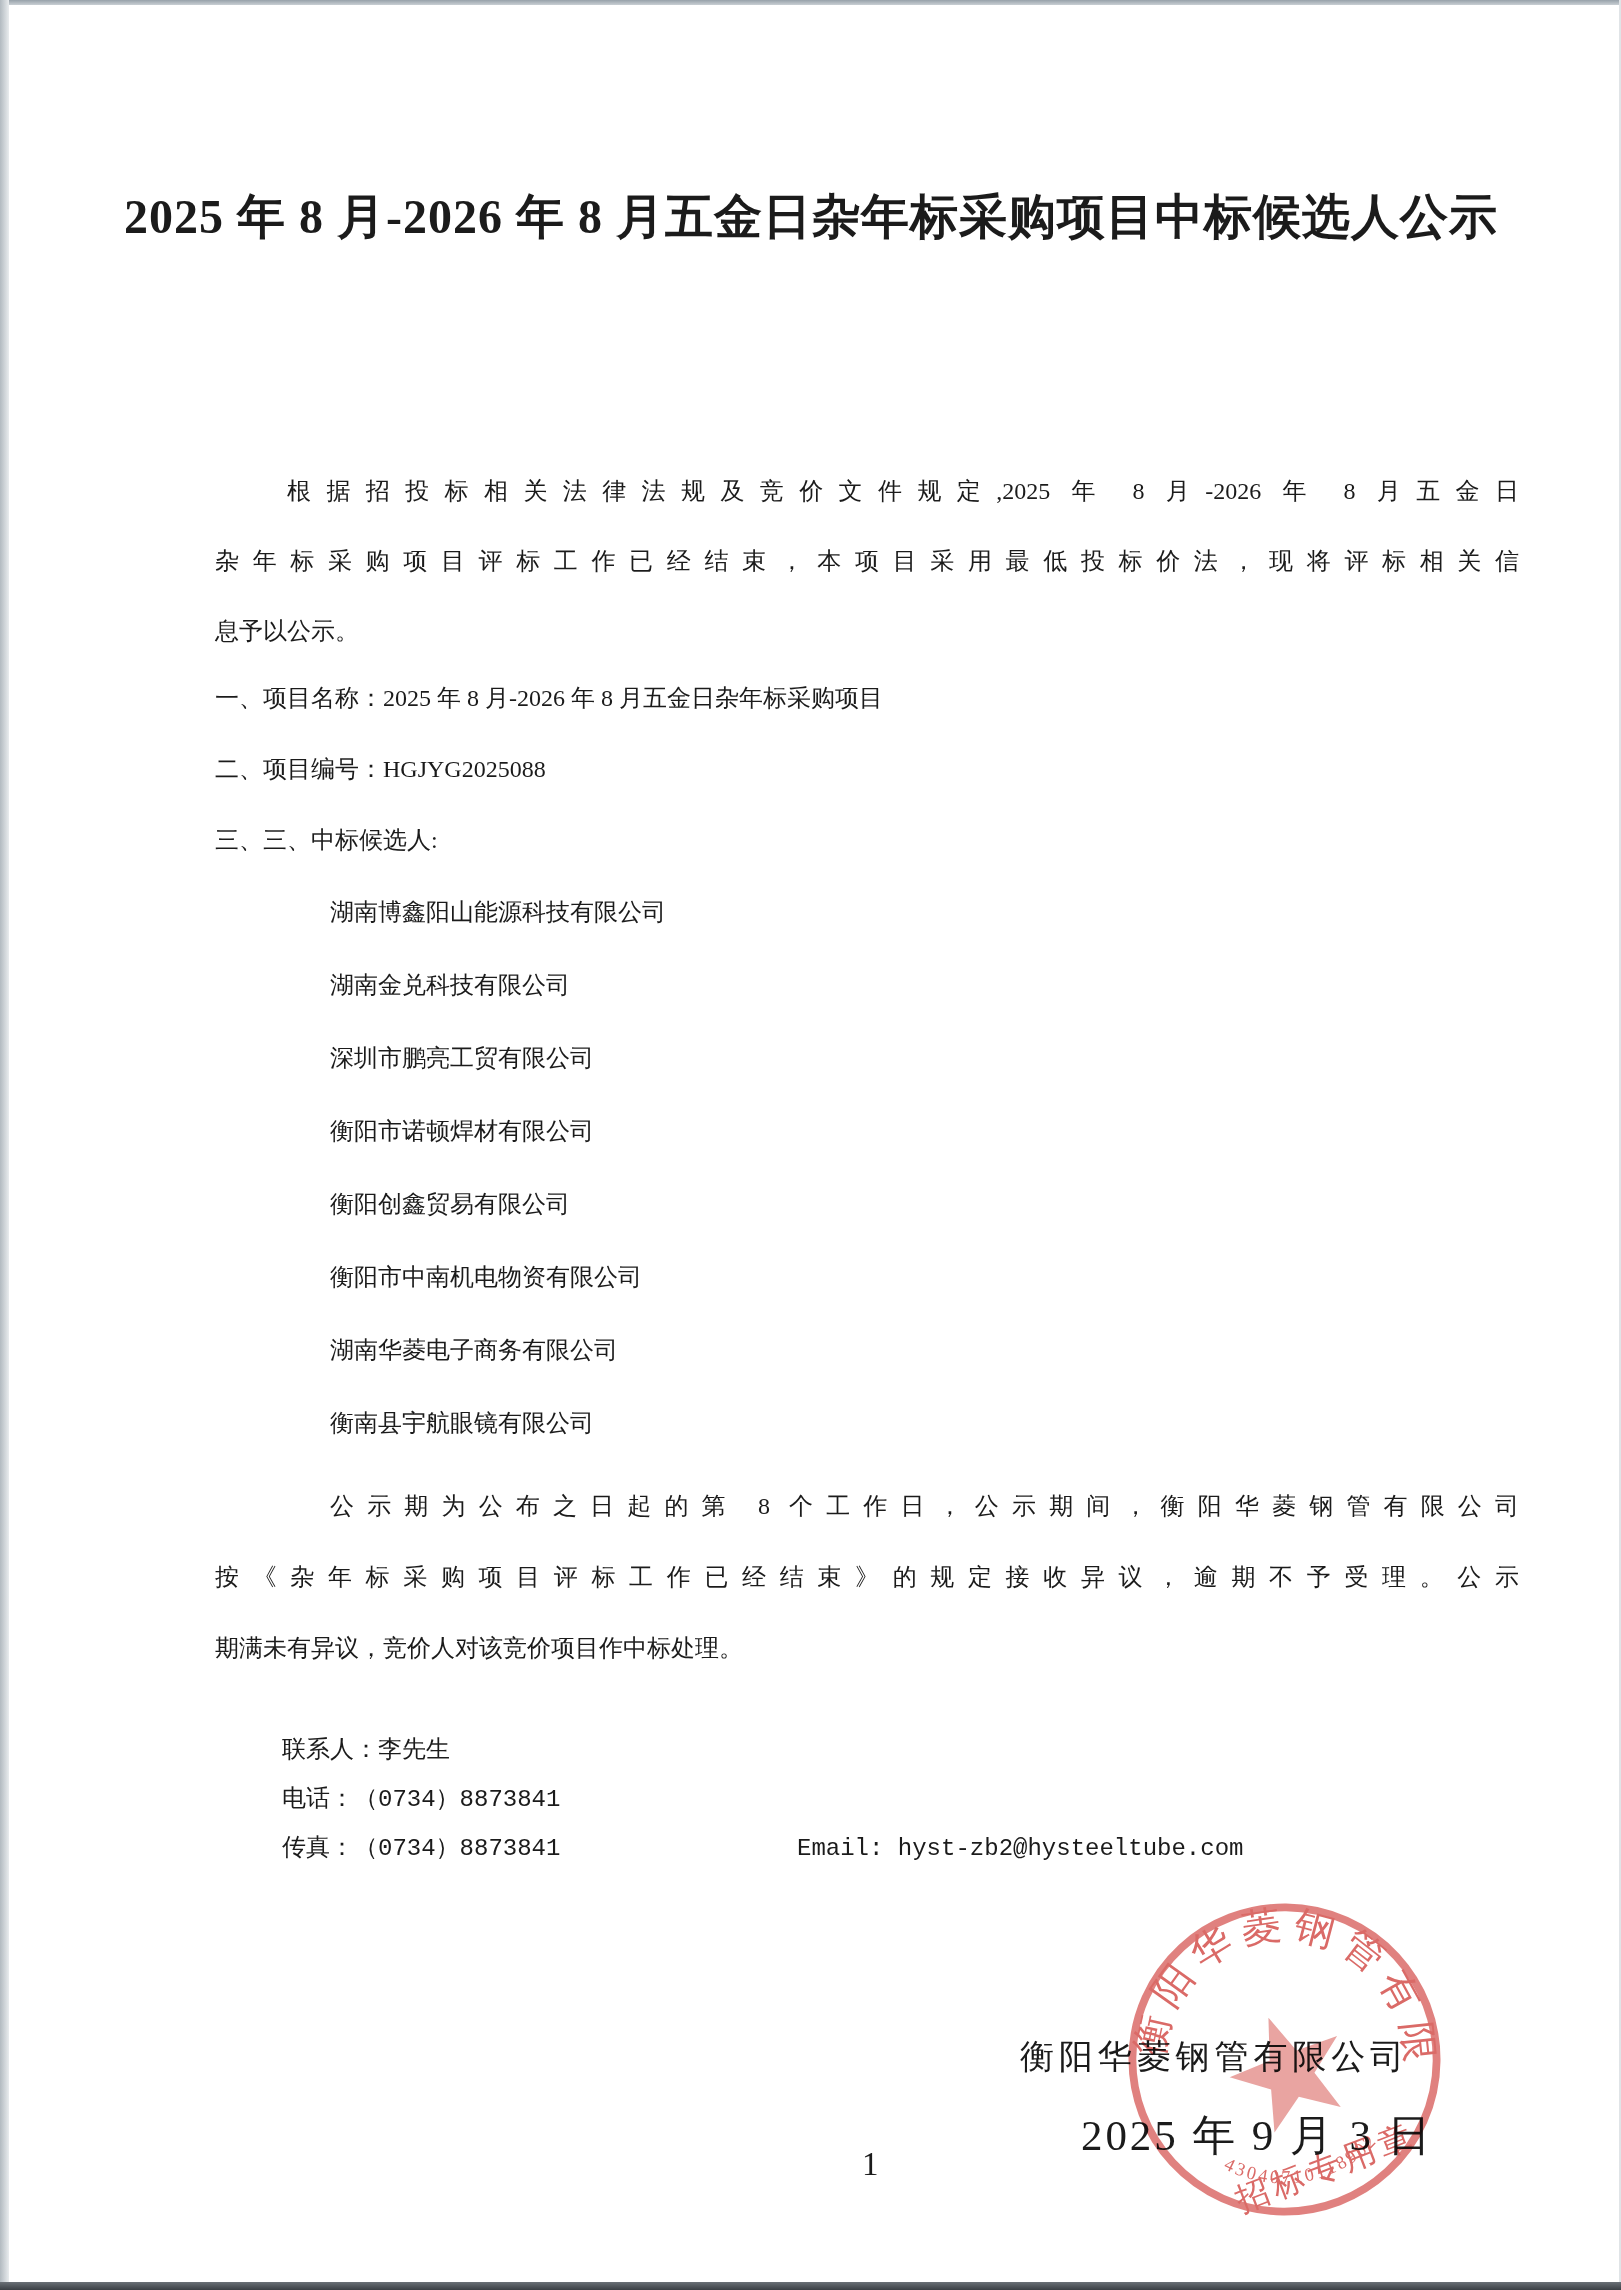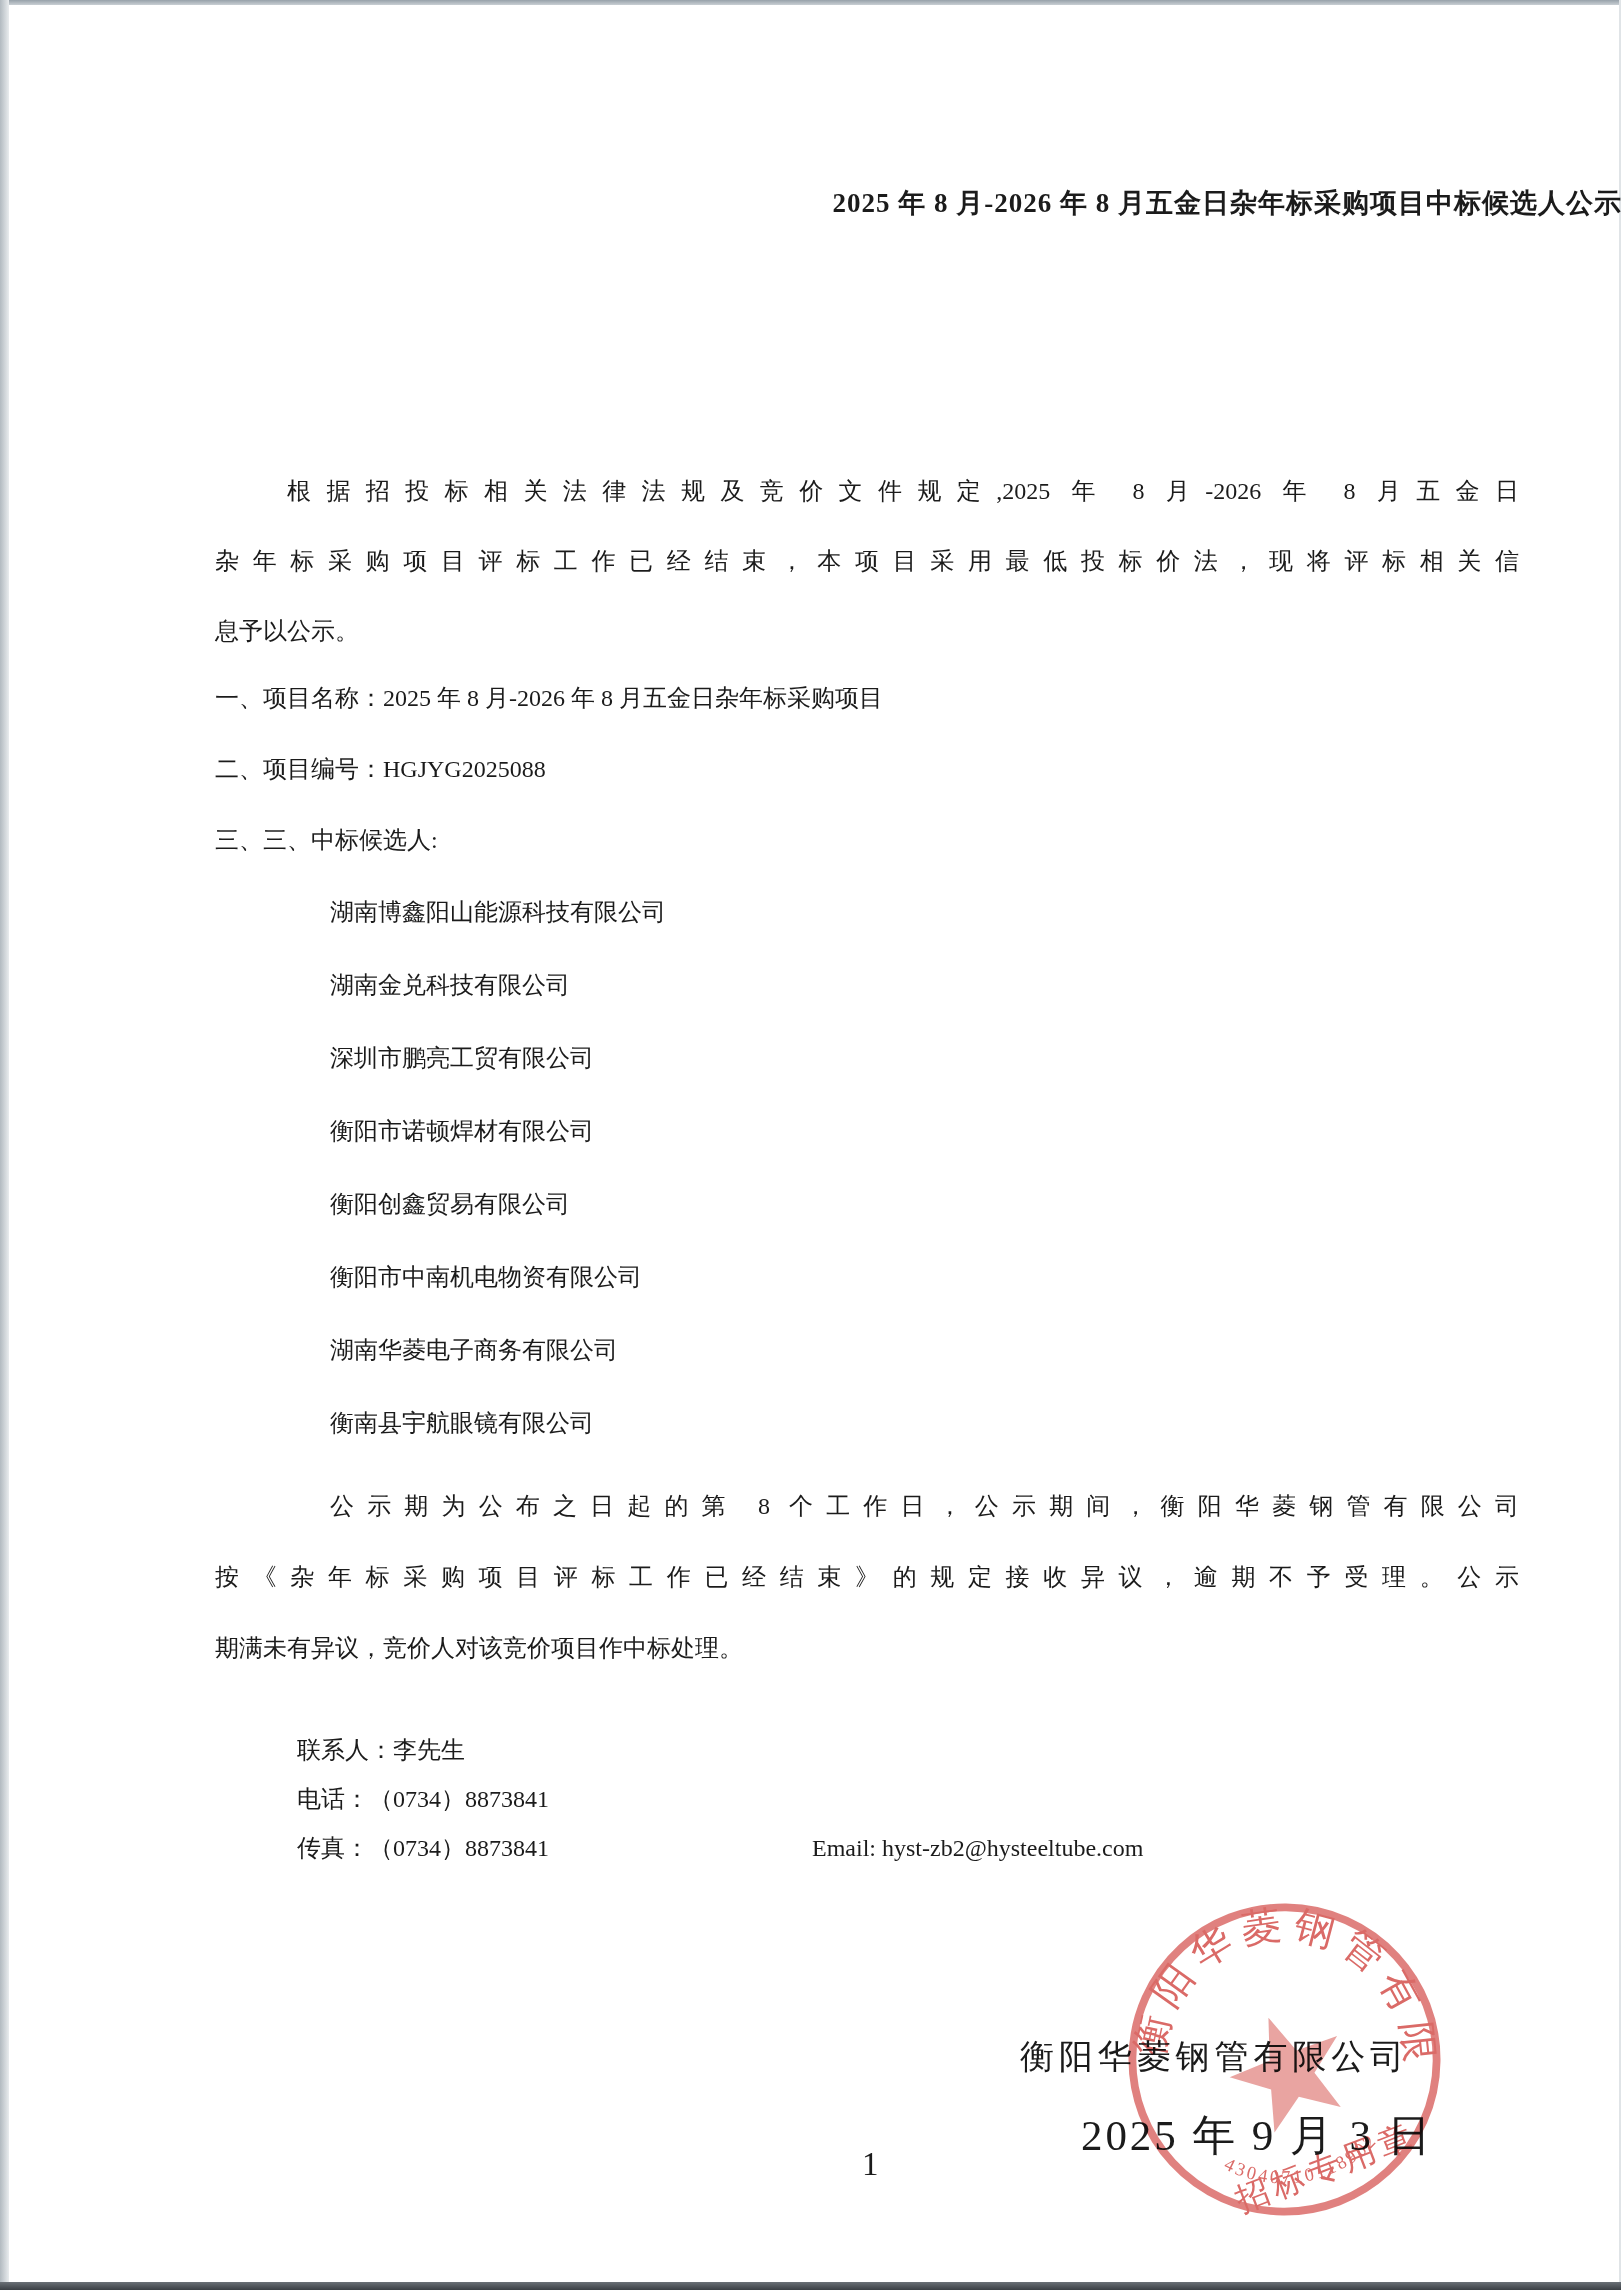--- a/index.html
+++ b/index.html
@@ -12,37 +12,37 @@
     overflow:hidden;
   }
   
   .edge-top{position:absolute;top:0;left:0;right:0;height:4.9px;background:linear-gradient(#97a1a9,#c9cfd4);}
   .edge-left{position:absolute;top:0;left:0;bottom:0;width:8.8px;background:linear-gradient(90deg,#b2bac0,#e9ecee);}
   .edge-right{position:absolute;top:0;right:0;bottom:0;width:2.9px;background:#e0e4e7;}
   .edge-bottom{position:absolute;bottom:0;left:0;right:0;height:8.8px;background:linear-gradient(#6a7076,#34393e);}
 
   .title{
     position:absolute;top:185px;left:0;width:100%;
-    text-align:right;font-size:27px;font-weight:700;letter-spacing:1px;
+    text-align:center;font-size:48px;font-weight:700;letter-spacing:1px;
     white-space:nowrap;
   }
   .block{position:absolute;left:215px;width:1304px;font-size:24px;}
   .line{line-height:70px;white-space:nowrap;}
   .fill{text-align:justify;text-align-last:justify;white-space:normal;}
   #intro{top:456px;}
   #intro .line{line-height:70px;}
   .indent2{padding-left:72px;}
   .indent3{padding-left:115px;}
   #numbered{top:663px;}
   #numbered .line{line-height:71px;}
   #candidates{top:876px;}
   #candidates .line{line-height:73px;padding-left:115px;}
   #notice{top:1471px;}
   #notice .line{line-height:71px;}
-  #contact{top:1726px;left:297px;width:1219px;}
+  #contact{top:1726px;left:282px;width:1219px;font-family:Liberation Mono, monospace;}
   #contact .line{line-height:49px;position:relative;}
   .email{position:absolute;left:515px;top:0;}
   .sig-company{position:absolute;left:1020px;top:2034px;font-size:34px;letter-spacing:4.9px;white-space:nowrap;}
   .sig-date{position:absolute;left:1081px;top:2107px;font-size:43px;letter-spacing:2.9px;white-space:nowrap;}
   .page-number{position:absolute;left:862px;top:2146px;font-size:33px;}
   .stamp{
     position:absolute;left:1109px;top:1884px;width:351px;height:351px;
     mix-blend-mode:multiply;opacity:.85;pointer-events:none;
   }
 </style>

